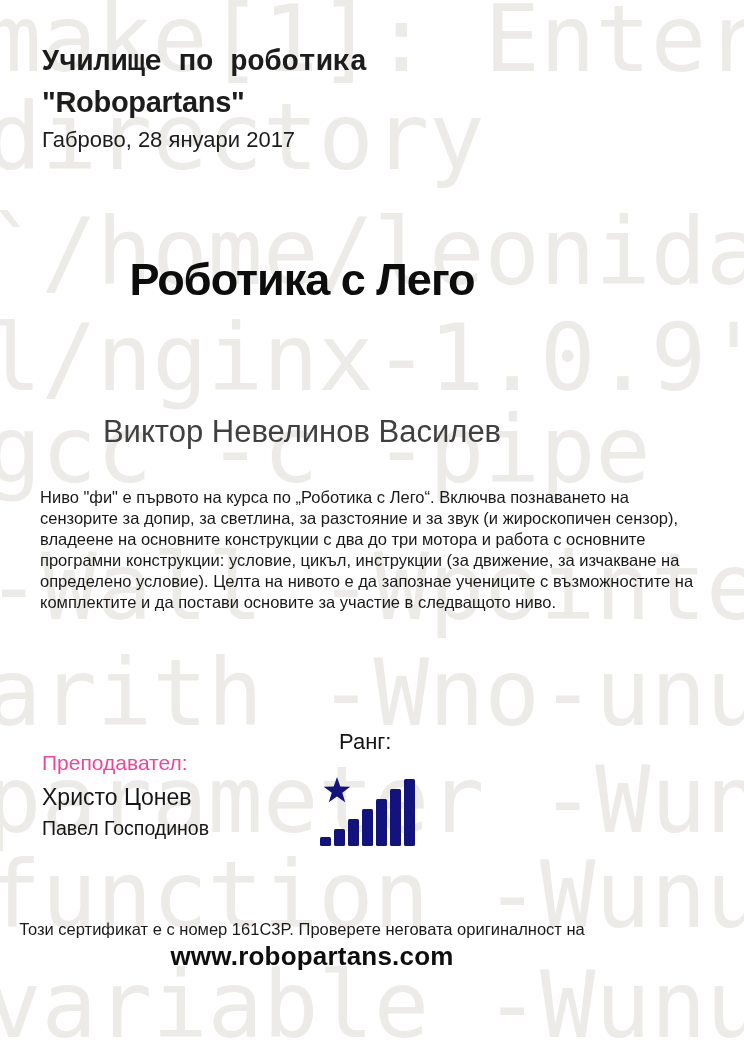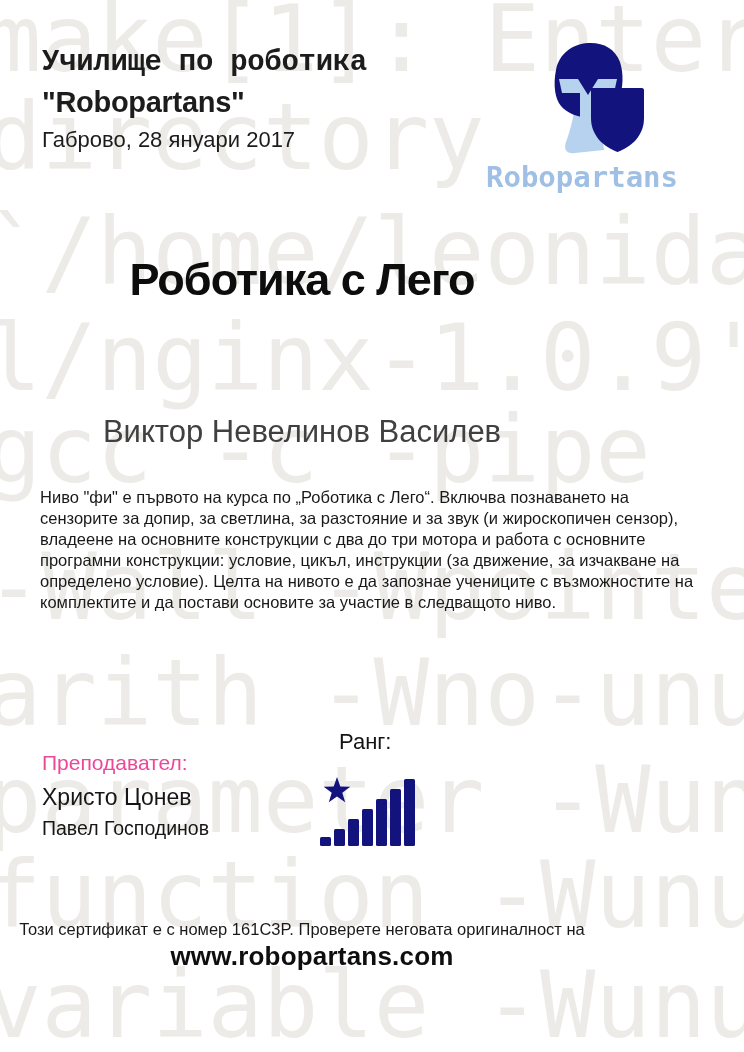--- a/index.html
+++ b/index.html
@@ -81,37 +81,20 @@
     <div class="bgline">arith -Wno-unu</div>
     <div class="bgline">parameter -Wun</div>
     <div class="bgline">function -Wunu</div>
     <div class="bgline">variable -Wunu</div>
   </div>
 
   <div class="layer school1">Училище по роботика</div>
   <div class="layer school2">"Robopartans"</div>
   <div class="layer meta1">Габрово, 28 януари 2017</div>
 
-  <div class="layer logo">
-    <svg width="95" height="118" viewBox="0 0 95 118" xmlns="http://www.w3.org/2000/svg">
-
-      <path fill="var(--light-blue)" d="M26,48 C23,70 18,90 14,100 C11,109 16,112 23,111 L52,108 C50,88 47,66 46,48 Z"></path>
-
-      <path fill="var(--navy)" d="M36,1 C20,2 7,12 4,28 C1,43 3,57 9,64 C15,71 24,74 30,75 L46,75 C55,73 63,67 67,57 C71,47 72,32 68,20 C63,6 50,0 36,1 Z"></path>
-
-      <rect fill="var(--light-blue)" x="28" y="44" width="16" height="52"></rect>
-
-      <polygon fill="var(--light-blue)" points="7,37 65,37 62,51 10,51"></polygon>
-
-      <polygon fill="var(--navy)" points="26,37 46,37 36,53"></polygon>
-
-      <path fill="var(--navy)" d="M39,46 L90,46 C91,46 92,47 92,48 L92,76 C92,94 79,105 65.5,110 C52,105 39,94 39,76 Z"></path>
-    </svg>
-    <div class="wordmark">Robopartans</div>
-  </div>
 
   <div class="layer centered course-title">Роботика с Лего</div>
   <div class="layer centered student-name">Виктор Невелинов Василев</div>
 
   <div class="layer descr">Ниво "фи" е първото на курса по „Роботика с Лего“. Включва познаването на сензорите за допир, за светлина, за разстояние и за звук (и жироскопичен сензор), владеене на основните конструкции с два до три мотора и работа с основните програмни конструкции: условие, цикъл, инструкции (за движение, за изчакване на определено условие). Целта на нивото е да запознае учениците с възможностите на комплектите и да постави основите за участие в следващото ниво.</div>
 
   <div class="layer teacher-label">Преподавател:</div>
   <div class="layer teacher-name1">Христо Цонев</div>
   <div class="layer teacher-name2">Павел Господинов</div>
 

